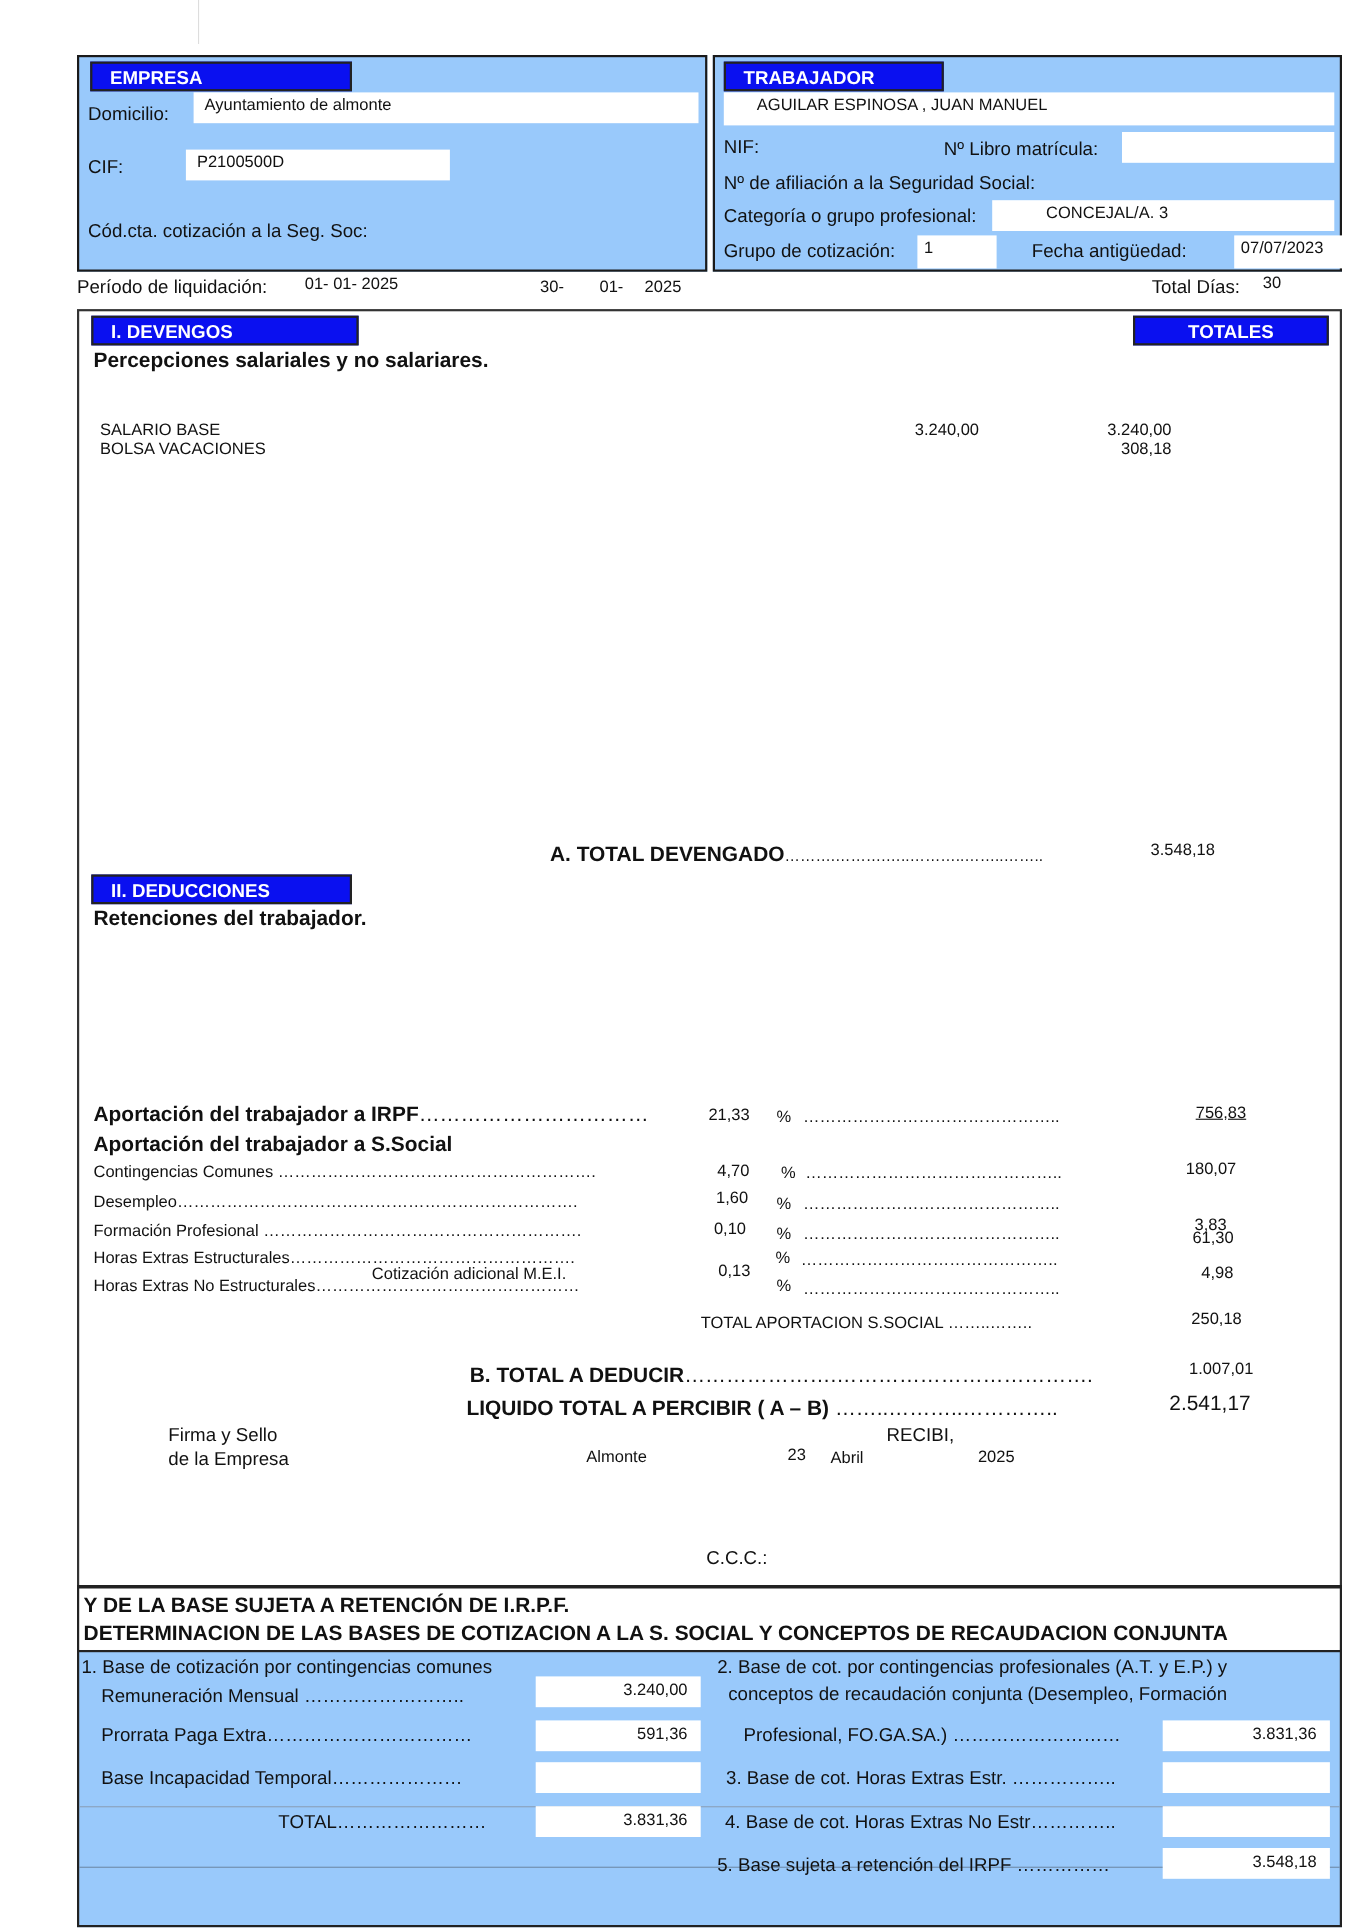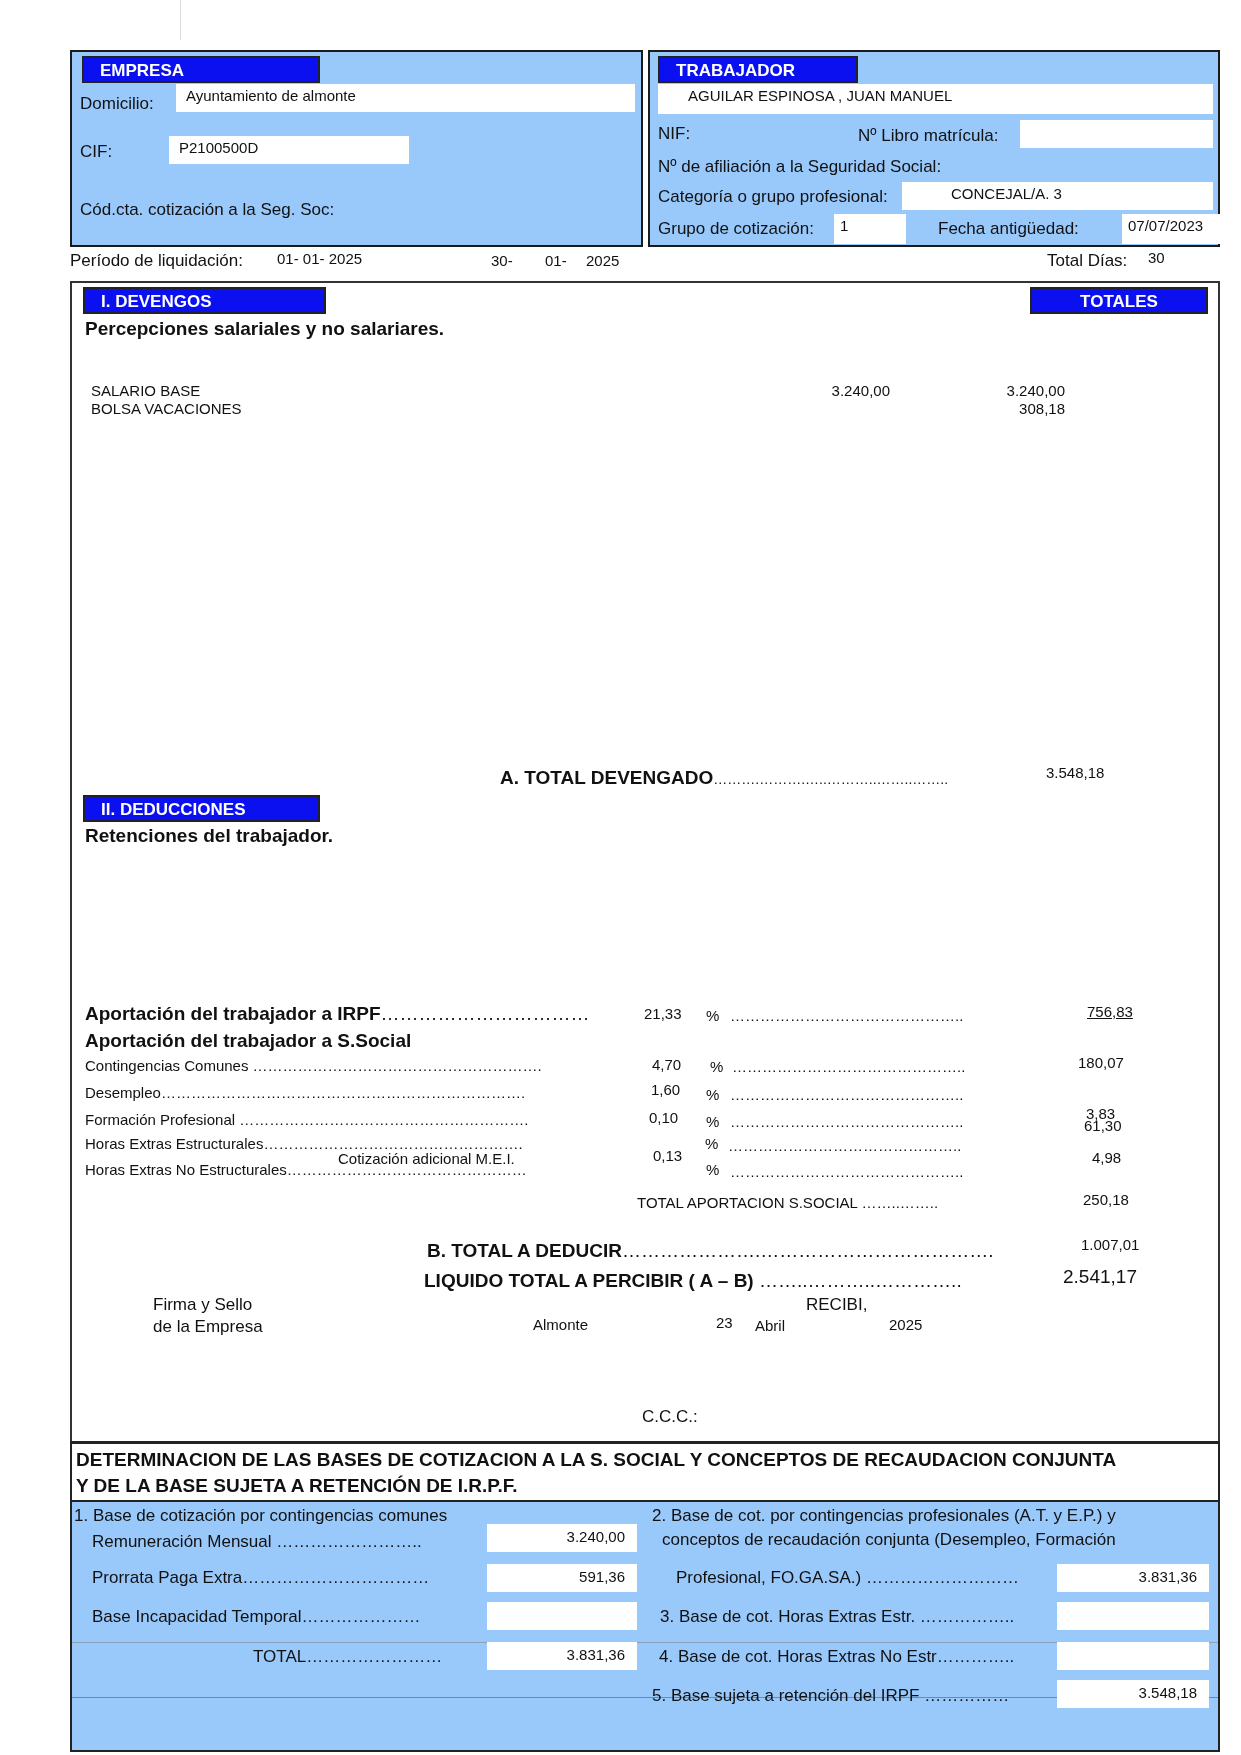--- a/index.html
+++ b/index.html
@@ -129,22 +129,22 @@
 <div class="abs lbl" style="left:153px; top:1295px;">Firma y Sello</div>
 <div class="abs lbl" style="left:153px; top:1317px;">de la Empresa</div>
 <div class="abs lbl" style="left:806px; top:1295px;">RECIBI,</div>
 <div class="abs small" style="left:533px; top:1316px;">Almonte</div>
 <div class="abs small" style="left:716px; top:1314px;">23</div>
 <div class="abs small" style="left:755px; top:1317px;">Abril</div>
 <div class="abs small" style="left:889px; top:1316px;">2025</div>
 <div class="abs lbl" style="left:642px; top:1407px;">C.C.C.:</div>
 
 <div class="bases-title">
+  <div>Y DE LA BASE SUJETA A RETENCIÓN DE I.R.P.F.</div>
   <div style="white-space:nowrap; overflow:hidden;">DETERMINACION DE LAS BASES DE COTIZACION A LA S. SOCIAL Y CONCEPTOS DE RECAUDACION CONJUNTA</div>
-  <div>Y DE LA BASE SUJETA A RETENCIÓN DE I.R.P.F.</div>
 </div>
 
 <div class="bases">
   <div class="hline" style="top:140px;"></div>
   <div class="hline" style="top:195px; background:#6f8aa8;"></div>
 
   <div class="abs lbl" style="left:2px; top:4px;">1. Base de cotización por contingencias comunes</div>
   <div class="abs lbl" style="left:20px; top:30px;">Remuneración Mensual ……………………..</div>
   <div class="bfield" style="left:415px; top:22px; width:150px;">3.240,00</div>
   <div class="abs lbl" style="left:20px; top:66px;">Prorrata Paga Extra……………………………</div>

